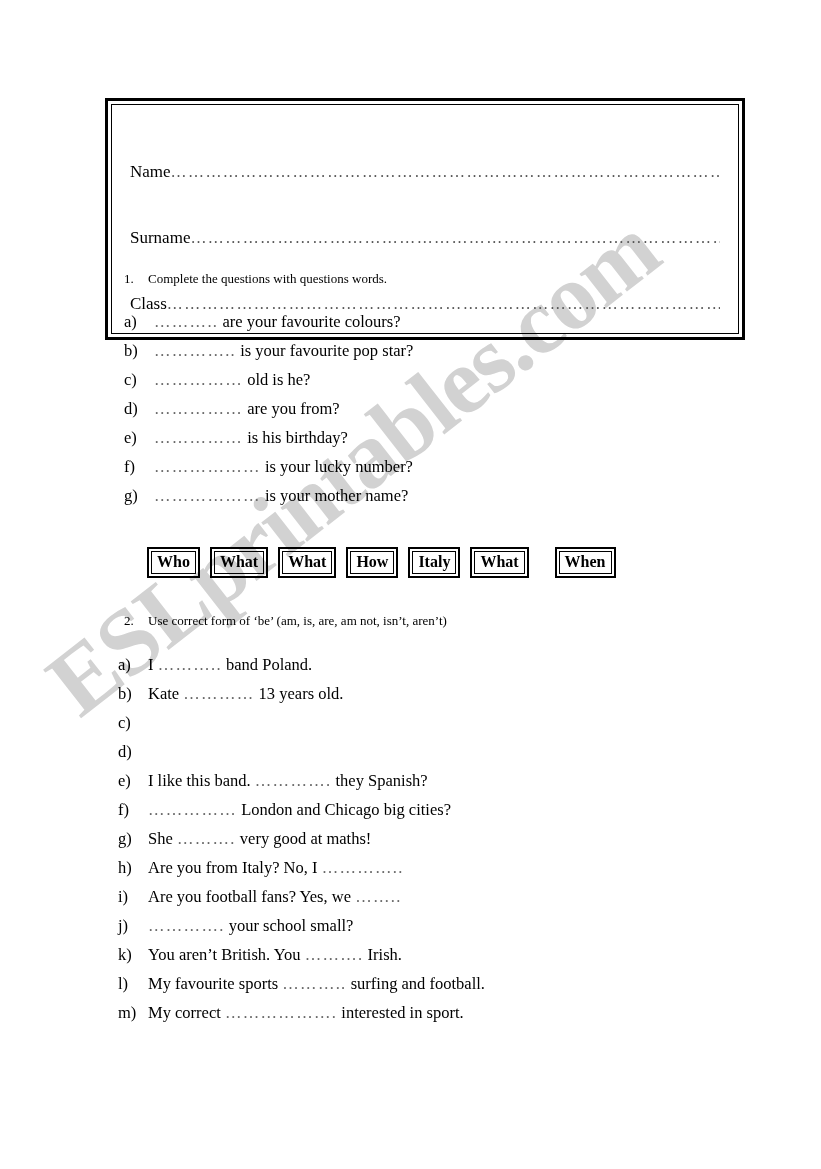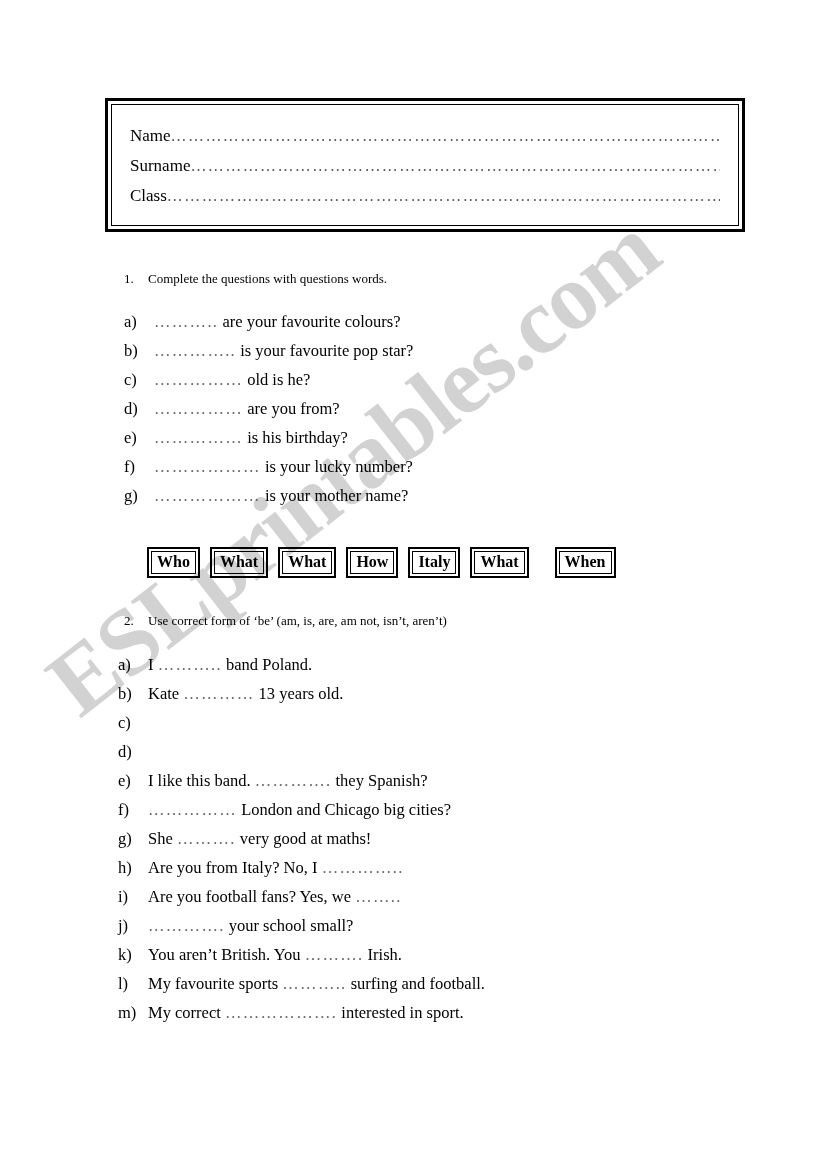--- a/index.html
+++ b/index.html
@@ -68,20 +68,21 @@
     padding: 16px 18px 14px 18px;
     box-sizing: border-box;
   }
   .id-row {
     display: flex;
     align-items: baseline;
     font-size: 17px;
     line-height: 30px;
     white-space: nowrap;
     overflow: hidden;
+    margin-top: 36px;
   }
   .id-label {
     flex: 0 0 auto;
   }
   .id-dots {
     flex: 1 1 auto;
     overflow: hidden;
     color: #555;
     letter-spacing: 1.4px;
     font-size: 16px;

